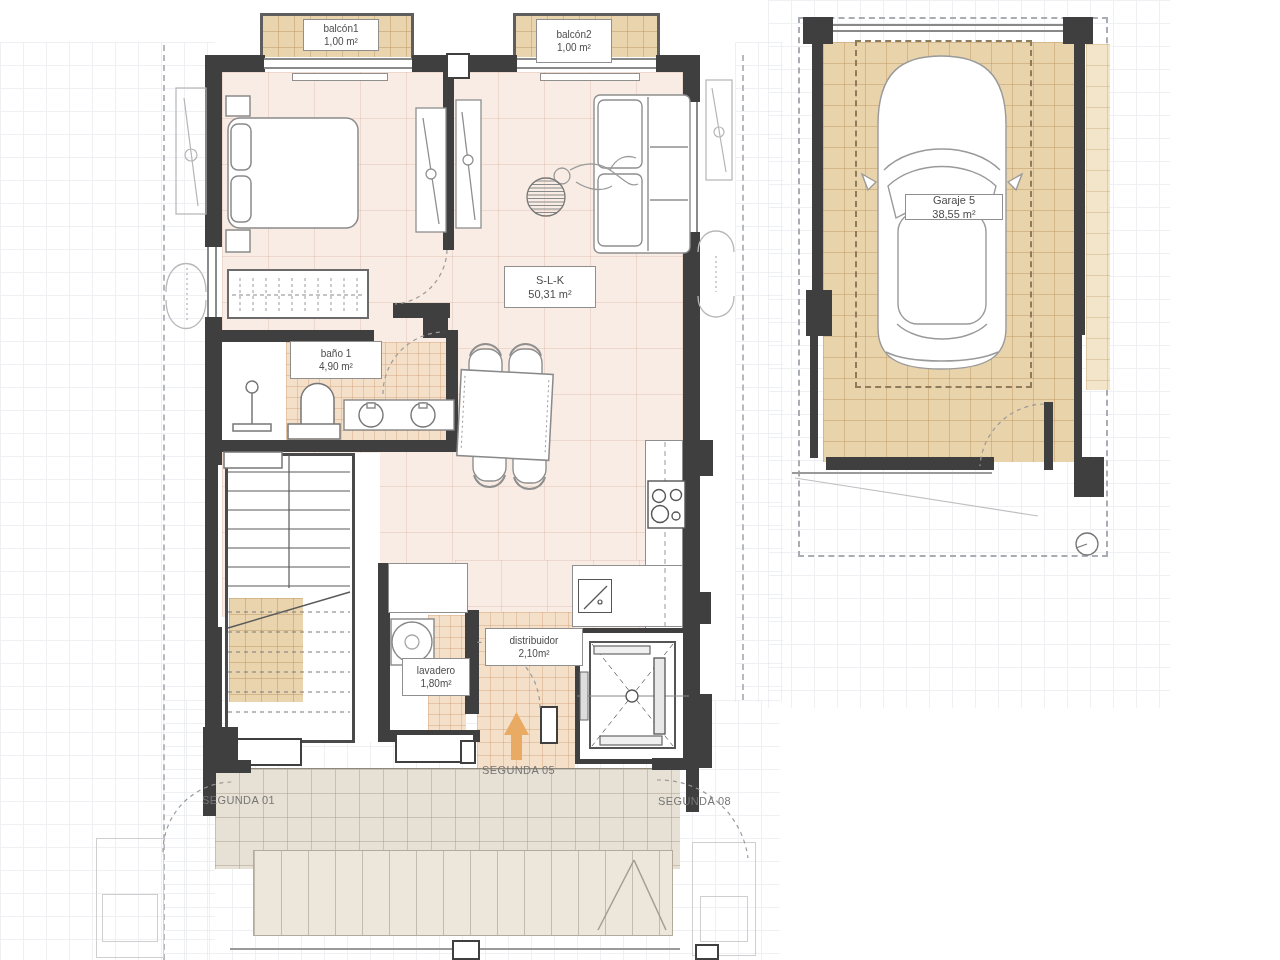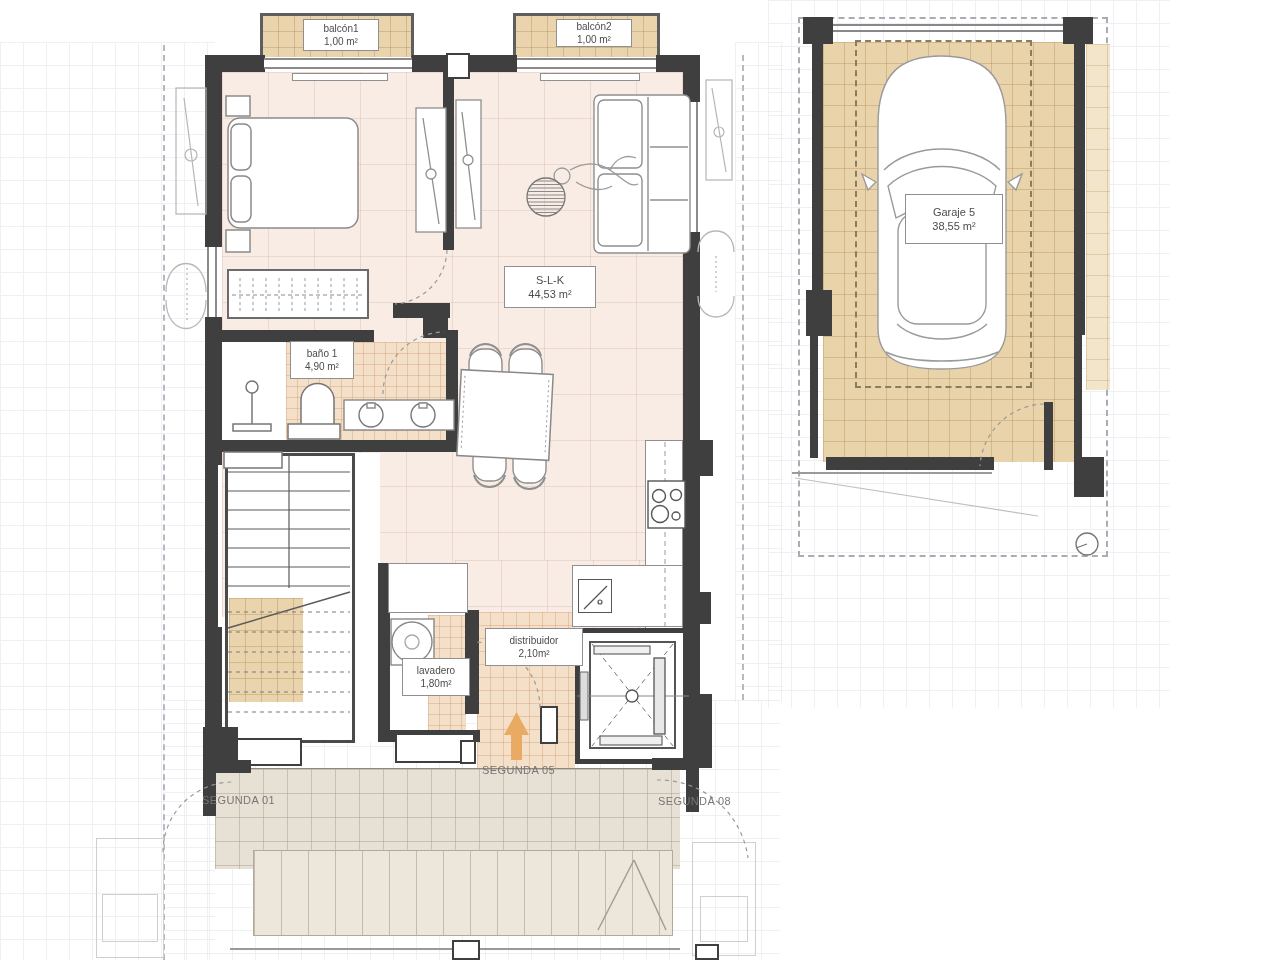--- a/index.html
+++ b/index.html
@@ -144,41 +144,41 @@
   <div class="w z5" style="left:1074px;top:335px;width:8px;height:122px"></div>
   <div class="w z5" style="left:1074px;top:457px;width:30px;height:40px"></div>
   <div class="w z5" style="left:826px;top:457px;width:168px;height:13px"></div>
   <div class="w z5" style="left:1044px;top:402px;width:9px;height:68px"></div>
   <div class="abs z5" style="left:792px;top:472px;width:200px;height:2px;background:#9a9a9a"></div>
 
   <div class="lbl" style="left:303px;top:19px;width:76px;height:32px">
     <span>balcón1</span>
     <span>1,00 m²</span>
   </div>
-  <div class="lbl" style="left:556px;top:19px;width:76px;height:28px">
+  <div class="lbl" style="left:536px;top:19px;width:76px;height:44px">
     <span>balcón2</span>
     <span>1,00 m²</span>
   </div>
   <div class="lbl big" style="left:504px;top:266px;width:92px;height:42px">
     <span>S-L-K</span>
-    <span>44,53 m²</span>
-  </div>
-  <div class="lbl" style="left:290px;top:341px;width:64px;height:38px">
+    <span>50,31 m²</span>
+  </div>
+  <div class="lbl" style="left:290px;top:341px;width:92px;height:38px">
     <span>baño 1</span>
     <span>4,90 m²</span>
   </div>
   <div class="lbl" style="left:402px;top:658px;width:68px;height:38px">
     <span>lavadero</span>
     <span>1,80m²</span>
   </div>
   <div class="lbl" style="left:485px;top:628px;width:98px;height:38px">
     <span>distribuidor</span>
     <span>2,10m²</span>
   </div>
-  <div class="lbl big" style="left:905px;top:194px;width:98px;height:50px">
+  <div class="lbl big" style="left:905px;top:194px;width:98px;height:26px">
     <span>Garaje 5</span>
     <span>38,55 m²</span>
   </div>
   <div class="seg" style="left:482px;top:764px">SEGUNDA 05</div>
   <div class="seg" style="left:202px;top:794px">SEGUNDA 01</div>
   <div class="seg" style="left:658px;top:795px">SEGUNDA 08</div>
 
   <svg class="overlay" width="1280" height="960" viewBox="0 0 1280 960">
     <defs>
       <clipPath id="cp-table">

